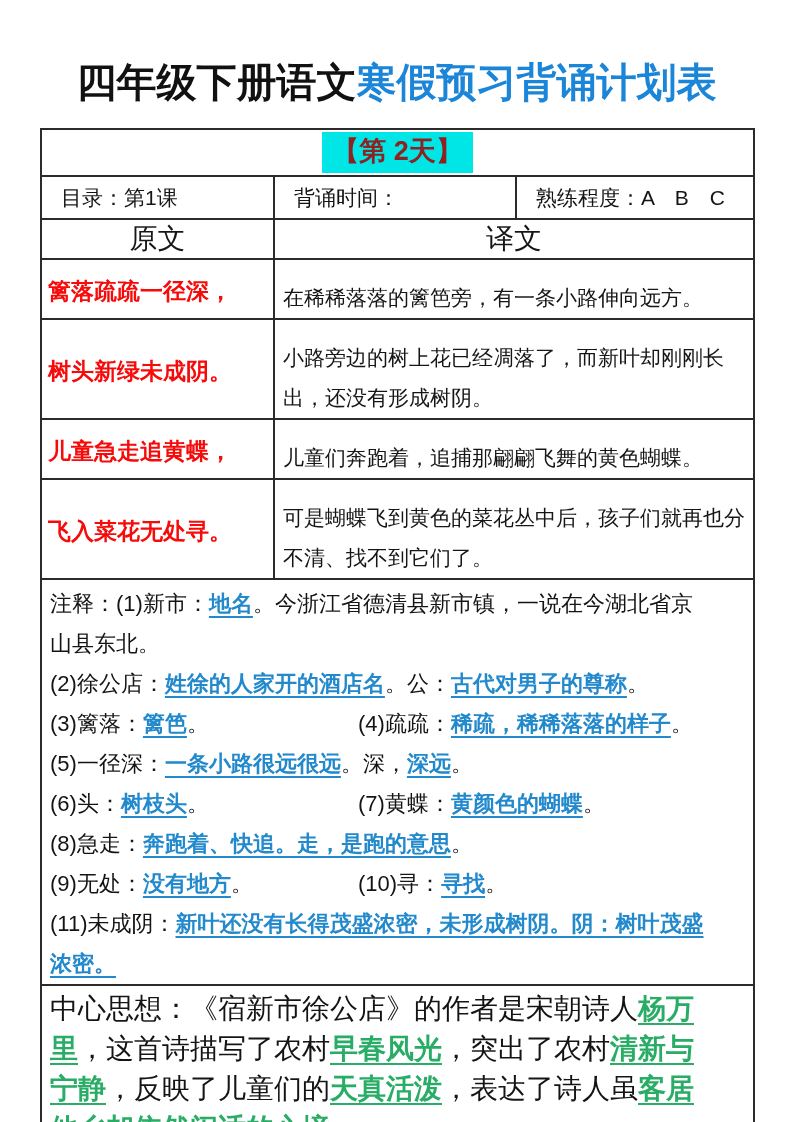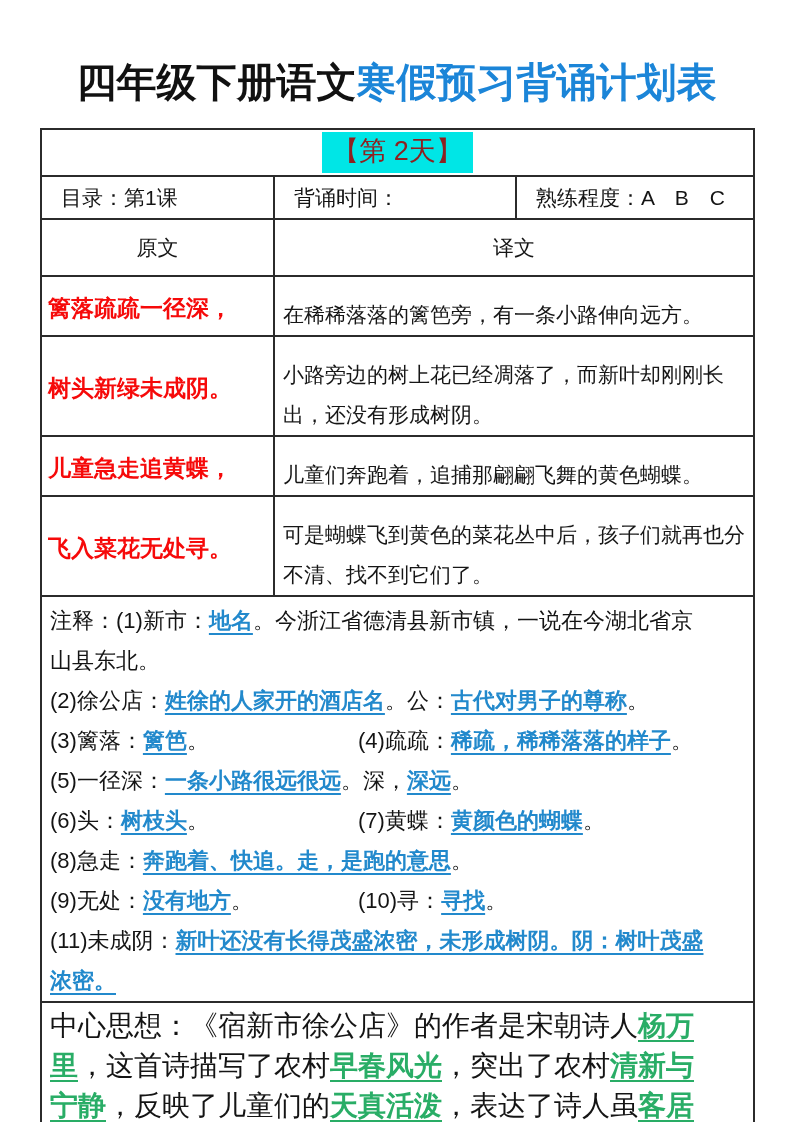--- a/index.html
+++ b/index.html
@@ -48,21 +48,21 @@
     vertical-align: middle;
   }
 
   
   .day-row { height: 47px; text-align: center; }
   .day-chip {
     display: inline-block;
     background: var(--highlight-cyan);
     color: var(--day-red);
     font-size: 27px;
-    font-weight: normal;
+    font-weight: bold;
     padding: 2px 10px 3px 10px;
     line-height: 1.3;
   }
 
   
   .info-cell {
     height: 43px;
     font-size: 21px;
     font-weight: 500;
     padding: 0 6px 0 19px;
@@ -82,23 +82,23 @@
   .pt-author {
     font-weight: bold;
     color: var(--poem-red);
     text-decoration: underline;
     text-decoration-thickness: 2px;
     text-underline-offset: 5px;
   }
 
   
   .col-head {
-    height: 57px;
+    height: 40px;
     text-align: center;
-    font-size: 21px;
+    font-size: 28px;
     color: #161616;
   }
 
   
   .orig-cell {
     vertical-align: top;
     padding: 4px 16px 0 6px;
     font-size: 23px;
     font-weight: bold;
     color: var(--poem-red);

